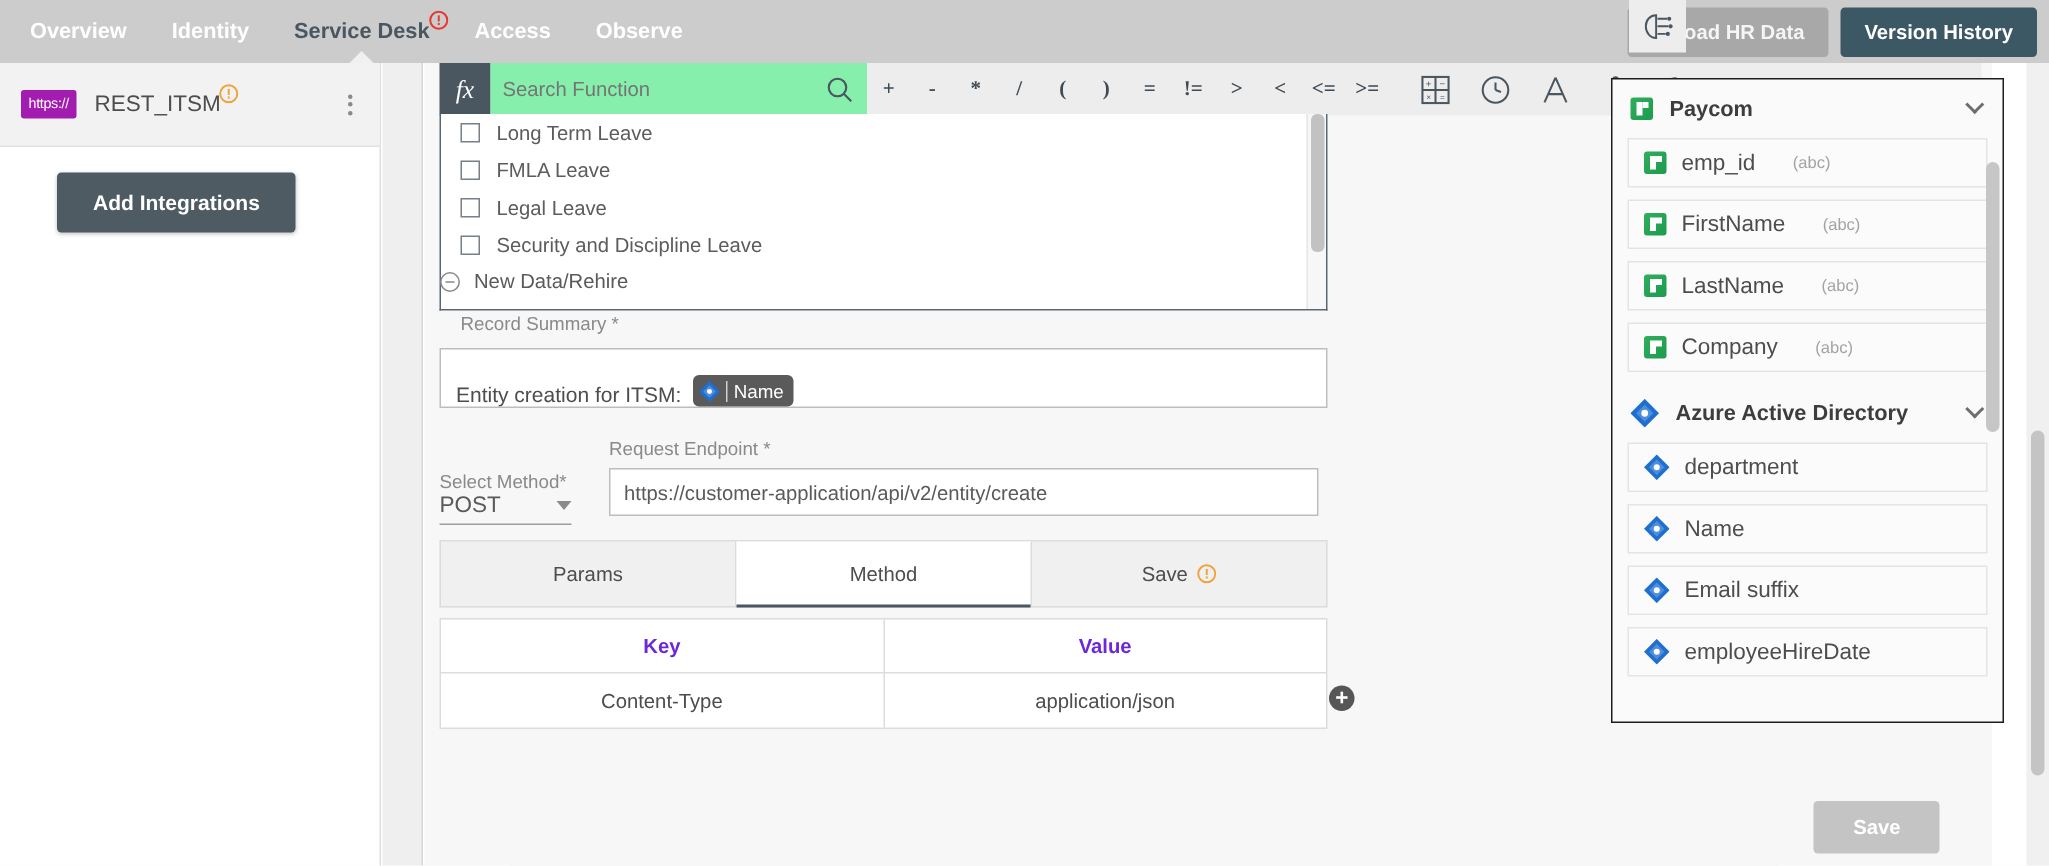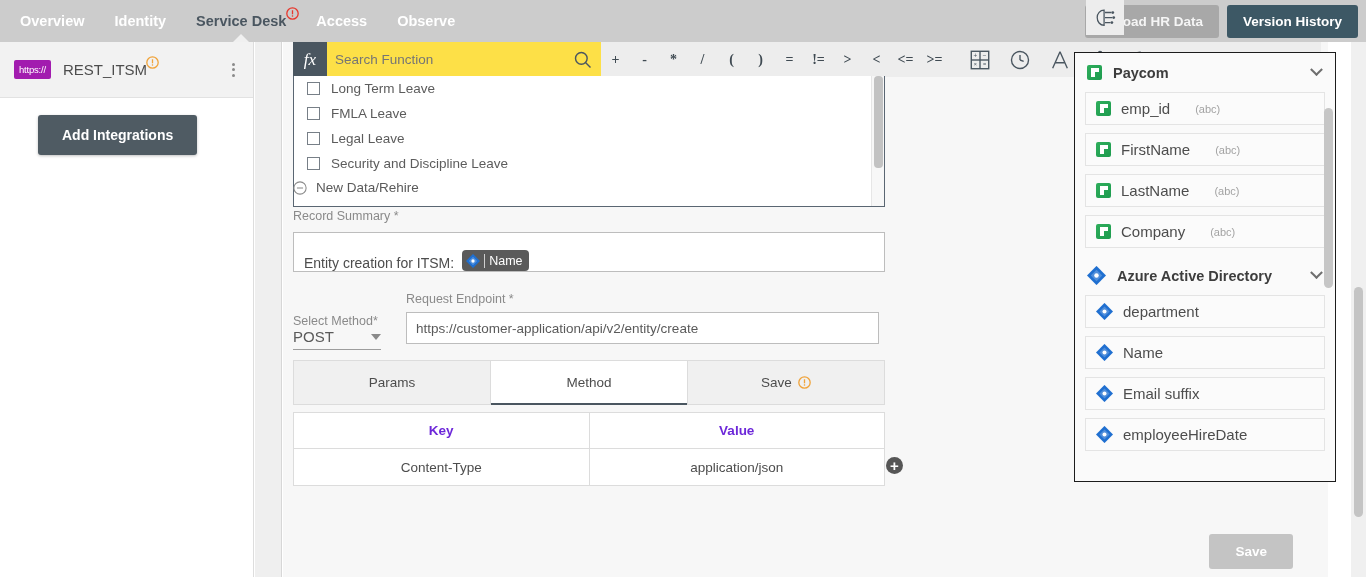--- a/index.html
+++ b/index.html
@@ -101,21 +101,21 @@
     position: absolute; top: 0px; left: 10px; width: 1028px; height: 35px;
     background: #ededed; display: flex; align-items: center;
   }
   .fx-box {
     width: 34px; height: 35px; background: #4a5660; color: #ffffff;
     display: flex; align-items: center; justify-content: center;
     font-family: "Liberation Serif", serif; font-style: italic;
     font-size: 17px; cursor: pointer;
   }
   .search-wrap {
-    width: 274px; height: 35px; background: #fde047;
+    width: 251px; height: 35px; background: #86efac;
     display: flex; align-items: center; padding: 0 8px;
   }
   .search-wrap input {
     border: none; outline: none; flex: 1; font-family: inherit;
     font-size: 13.5px; color: #6b6b6b; background: transparent;
   }
   .ops { display: flex; align-items: center; }
   .op {
     min-width: 29px; text-align: center; font-size: 14px; color: #3f4a52;
     font-weight: bold; cursor: pointer; font-family: "Liberation Serif", serif;
@@ -427,21 +427,21 @@
   </div>
 
   <div class="section-hdr">
     <svg width="14" height="14" viewBox="0 0 16 16">
       <circle cx="8" cy="8" r="7" fill="none" stroke="#8a8a8a" stroke-width="1.2"></circle>
       <line x1="4.5" y1="8" x2="11.5" y2="8" stroke="#8a8a8a" stroke-width="1.2"></line>
     </svg>
     <span class="lbl">New Data/Rehire</span>
   </div>
 
-  <span class="fld-label" style="top:167px; left:10px;">Record Summary *</span>
+  <span class="fld-label" style="top:167px; left:24px;">Record Summary *</span>
   <div class="record-input">
     <span class="record-text">Entity creation for ITSM:</span>
     <span class="token">
       <svg width="14" height="14" viewBox="0 0 16 16">
         <rect x="2.3" y="2.3" width="11.4" height="11.4" transform="rotate(45 8 8)" fill="#1f6fd0"></rect>
         <rect x="4.6" y="4.6" width="6.8" height="6.8" transform="rotate(45 8 8)" fill="#ffffff" opacity="0.22"></rect>
         <circle cx="8" cy="8" r="1.9" fill="#ffffff"></circle>
       </svg>
       <span class="tname">Name</span>
     </span>

